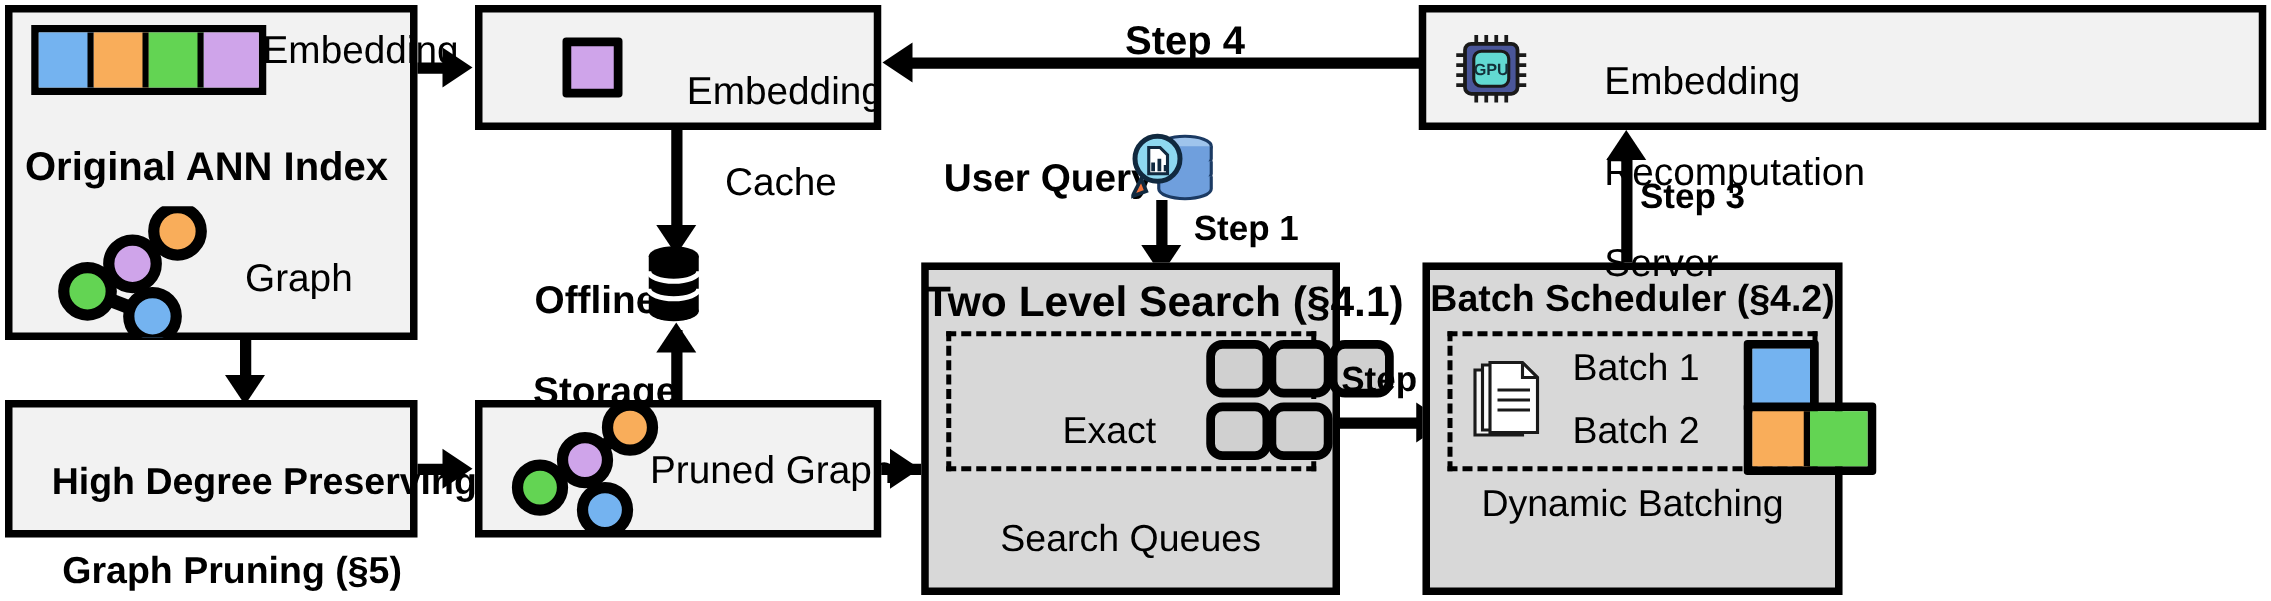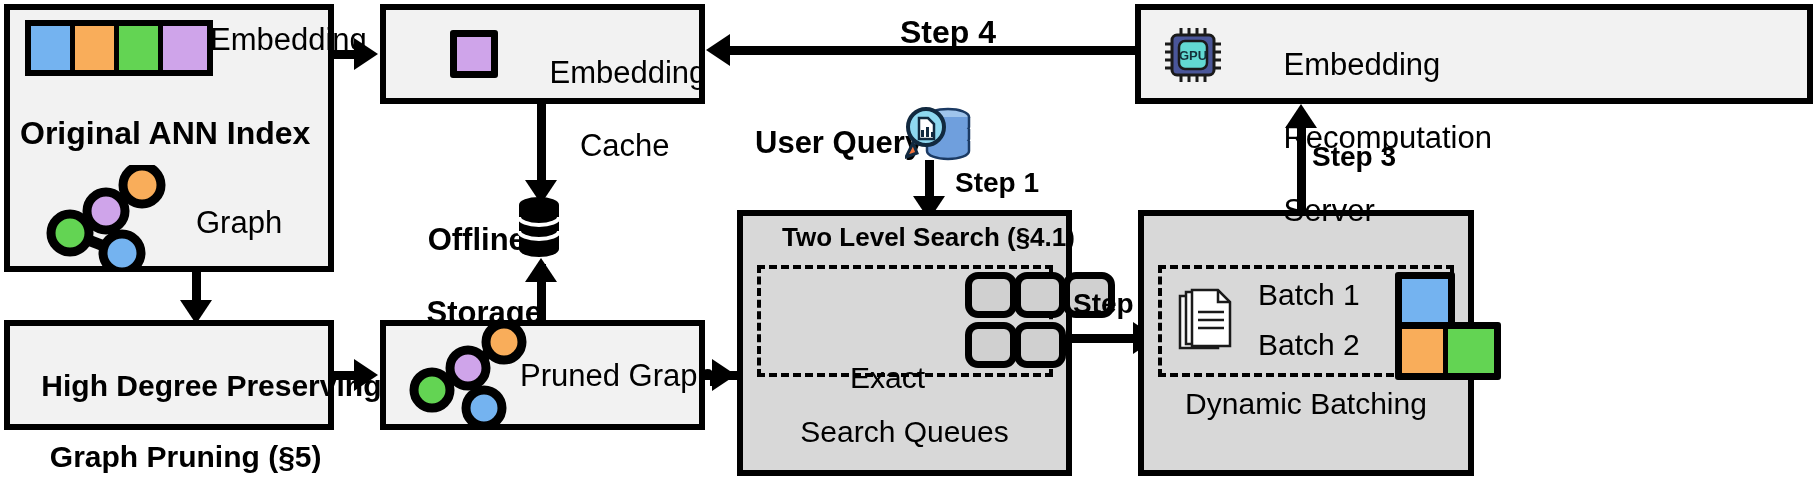--- a/index.html
+++ b/index.html
@@ -240,44 +240,45 @@
     <rect x="21" y="24" width="3" height="10" fill="#11293f"></rect>
     <rect x="26" y="29" width="3" height="5" fill="#11293f"></rect>
   </svg>
 
   <div class="vline" style="left:925px; top:160px; height:50px;"></div>
   <div class="arrowhead ah-down" style="left:913px; top:196px;"></div>
   <div class="lbl lbl-bold" style="left:955px; top:166px; font-size:28px;">Step 1</div>
 
   <div class="box box-dark" style="left:737px; top:210px; width:335px; height:266px;"></div>
 
-  <div class="lbl lbl-bold center" style="left:764px; top:222px; width:329px; font-size:26px;">Two Level Search (§4.1)</div>
+  <div class="lbl lbl-bold center" style="left:740px; top:222px; width:329px; font-size:34px;">Two Level Search (§4.1)</div>
 
   <div class="dashed" style="left:757px; top:265px; width:296px; height:112px;"></div>
 
   <div class="slot-row" style="left:965px; top:272px;">
     <div class="slot"></div>
     <div class="slot"></div>
     <div class="slot"></div>
   </div>
 
-  <div class="lbl" style="left:850px; top:327px; font-size:30px;margin-top:33px;">Exact</div>
+  <div class="lbl" style="left:850px; top:327px; font-size:30px;">Exact</div>
   <div class="slot-row" style="left:965px; top:322px;">
     <div class="slot"></div>
     <div class="slot"></div>
   </div>
 
   <div class="lbl center" style="left:740px; top:386px; width:329px; font-size:30px;margin-top:28px;">Search Queues</div>
 
   <div class="hline" style="left:1072px; top:334px; width:85px;"></div>
   <div class="arrowhead ah-right" style="left:1133px; top:322px;"></div>
   <div class="lbl lbl-bold" style="left:1073px; top:287px; font-size:28px;">Step 2</div>
 
   <div class="box box-dark" style="left:1138px; top:210px; width:336px; height:266px;"></div>
 
+  <div class="lbl lbl-bold center" style="left:1141px; top:222px; width:330px; font-size:30px;">Batch Scheduler (§4.2)</div>
 
   <div class="dashed" style="left:1158px; top:265px; width:296px; height:112px;"></div>
 
   <svg style="position:absolute; left:1176px; top:288px;" width="62" height="66" viewBox="0 0 62 66">
     <path d="M4 8 h26 l12 12 v40 h-38 z" fill="#f7f7f7" stroke="#1a1a1a" stroke-width="2.5"></path>
     <path d="M10 4 h26 l12 12 v40 h-38 z" fill="#fcfcfc" stroke="#1a1a1a" stroke-width="2.5"></path>
     <path d="M16 2 h26 l12 12 v44 h-38 z" fill="#ffffff" stroke="#1a1a1a" stroke-width="2.5"></path>
     <path d="M42 2 v12 h12" fill="none" stroke="#1a1a1a" stroke-width="2.5"></path>
     <line x1="22" y1="24" x2="48" y2="24" stroke="#1a1a1a" stroke-width="2.5"></line>
     <line x1="22" y1="32" x2="48" y2="32" stroke="#1a1a1a" stroke-width="2.5"></line>

